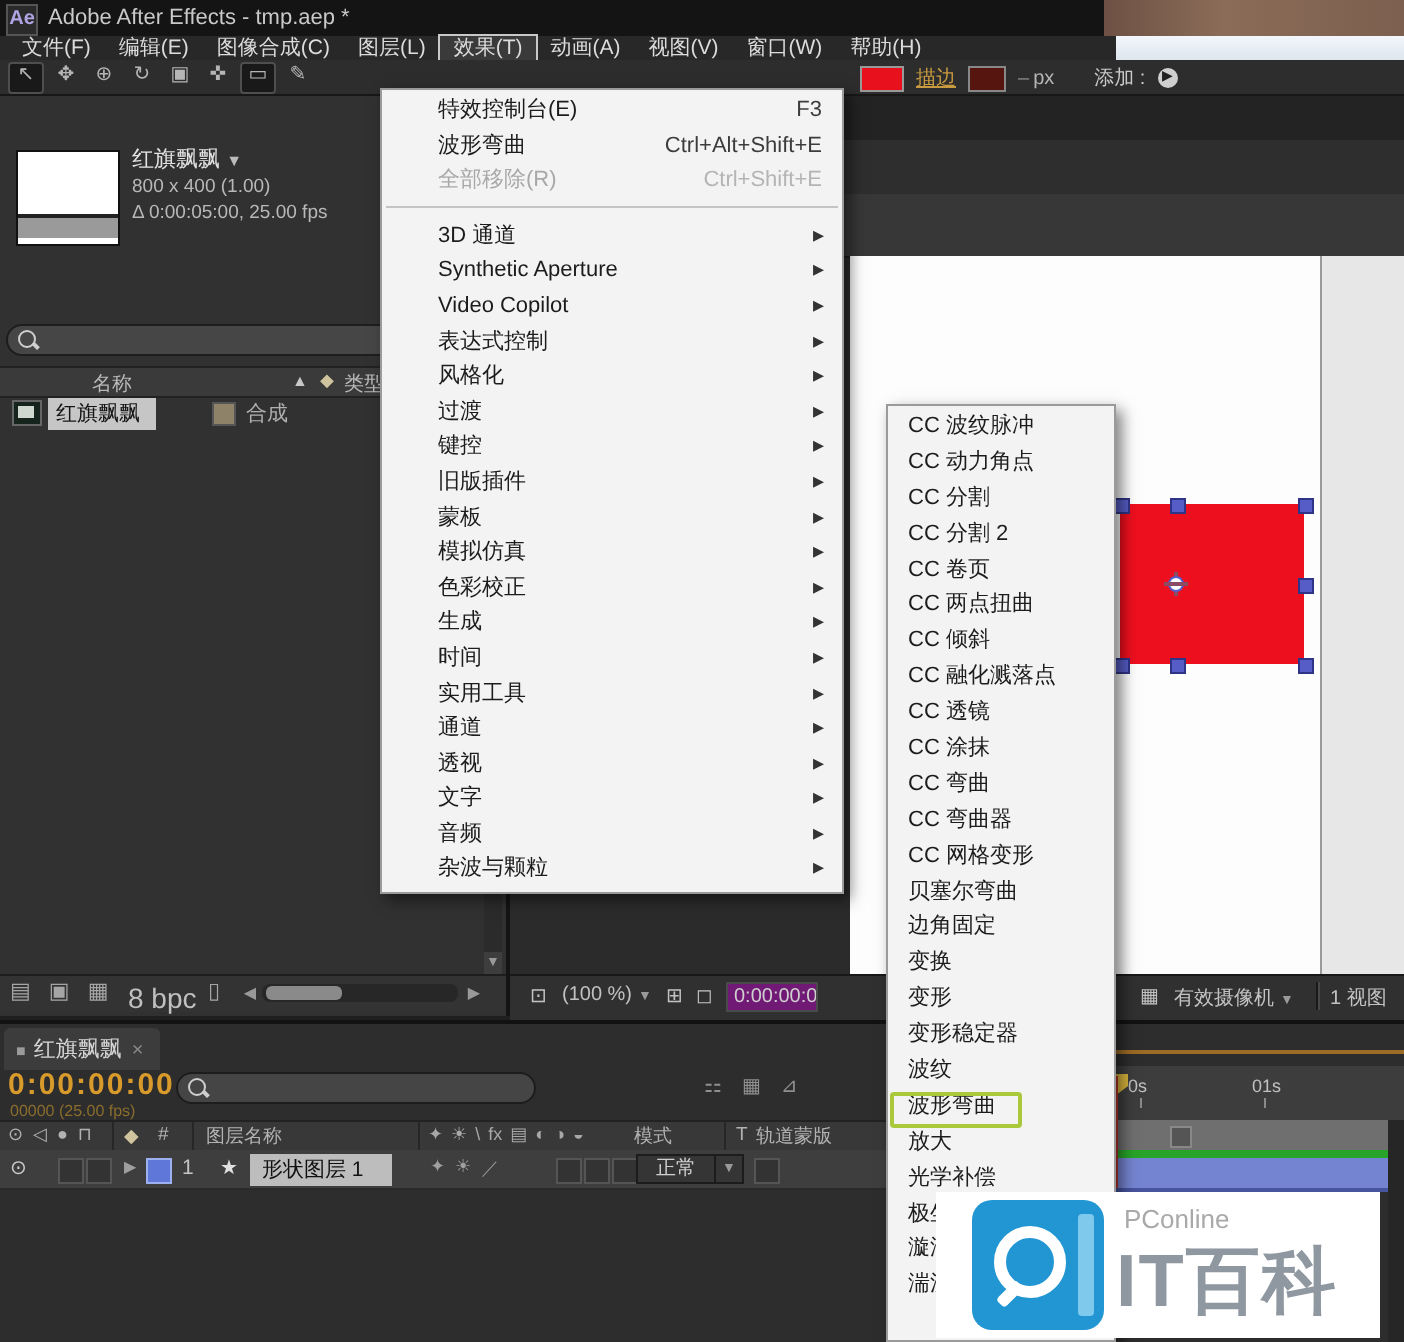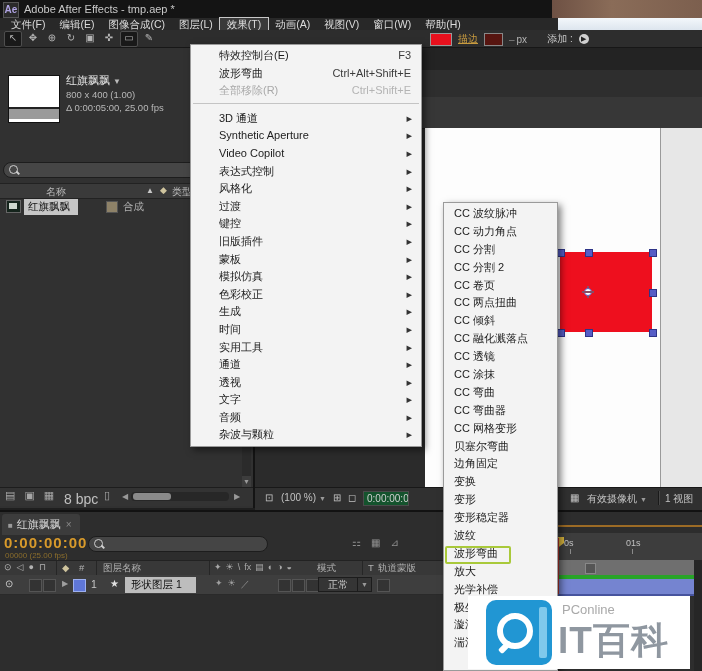--- a/index.html
+++ b/index.html
@@ -86,21 +86,21 @@
   #pasteboard-r{position:absolute;left:405px;top:81px;width:42px;height:359px;background:#e7e7e7;border-left:1px solid #9a9a9a;}
   #flag{position:absolute;left:305px;top:205px;width:92px;height:80px;background:#ee0f1e;}
   .hndl{position:absolute;width:6px;height:6px;background:#565dc6;border:1px solid #2e3488;z-index:3;}
   #anchor{position:absolute;left:327px;top:239px;width:12px;height:12px;color:#7a3040;z-index:3;}
   #anchor::before{content:"";position:absolute;left:5px;top:0;width:2px;height:12px;background:#8a4b63;}
   #anchor::after{content:"";position:absolute;left:0;top:5px;width:12px;height:2px;background:#8a4b63;}
   #anchor .ring{position:absolute;left:2px;top:2px;width:6px;height:6px;border:1.5px solid #565dc6;border-radius:50%;background:#fff;}
   #viewer-bottom{position:absolute;left:0;top:440px;width:100%;height:23px;background:#303030;border-top:1px solid #181818;
      font-size:10px;color:#c2c2c2;}
   #viewer-bottom .g{position:absolute;top:4px;}
-  #vb-timecode{background:#14532d;border:1px solid #4a4a4a;padding:1px 3px;color:#d0d0d0;width:38px;overflow:hidden;white-space:nowrap;}
+  #vb-timecode{background:#701a75;border:1px solid #4a4a4a;padding:1px 3px;color:#d0d0d0;width:38px;overflow:hidden;white-space:nowrap;}
   .dd-arrow{font-size:7px;color:#9a9a9a;margin-left:3px;}
   .vdiv{position:absolute;top:3px;width:1px;height:14px;background:#1a1a1a;border-right:1px solid #474747;}
 
   
   #timeline{left:0;top:510px;width:702px;height:161px;background:#2d2d2d;z-index:1;border-top:2px solid #121212;}
   #tl-tab{position:absolute;left:2px;top:2px;height:18px;background:#3c3c3c;border-radius:3px 3px 0 0;
      color:#d5d5d5;font-size:11px;padding:3px 8px 0 6px;}
   #tl-tab .sq{color:#9a9a9a;font-size:8px;margin-right:4px;}
   #tl-tab .x{color:#8a8a8a;margin-left:5px;font-size:10px;}
   #tl-timecode{position:absolute;left:4px;top:22px;font-size:15px;font-weight:bold;color:#d89a2b;letter-spacing:1px;}

